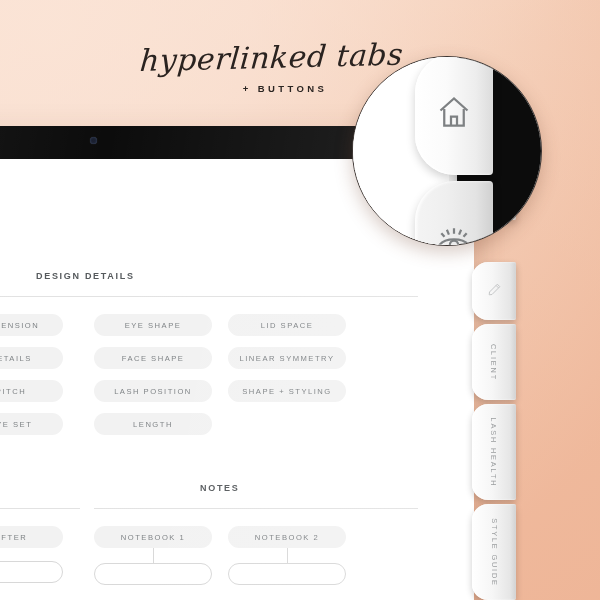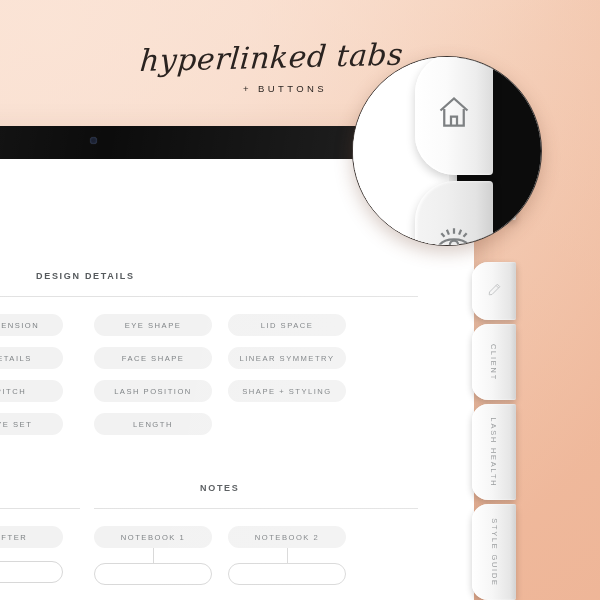--- a/index.html
+++ b/index.html
@@ -49,21 +49,21 @@
     font-weight: 400;
     color: #2a2320;
     letter-spacing: 0.5px;
     line-height: 1.05;
     transform: rotate(-1.4deg) skewX(-6deg);
     white-space: nowrap;
   }
   .headline .sub {
     margin-top: 9px;
     font-size: 9.5px;
-    font-weight: 400;
+    font-weight: 700;
     letter-spacing: 3.4px;
     color: #2b2522;
     padding-left: 40px;
   }
 
   
   .tablet {
     position: absolute;
     left: -86px;
     top: 126px;

